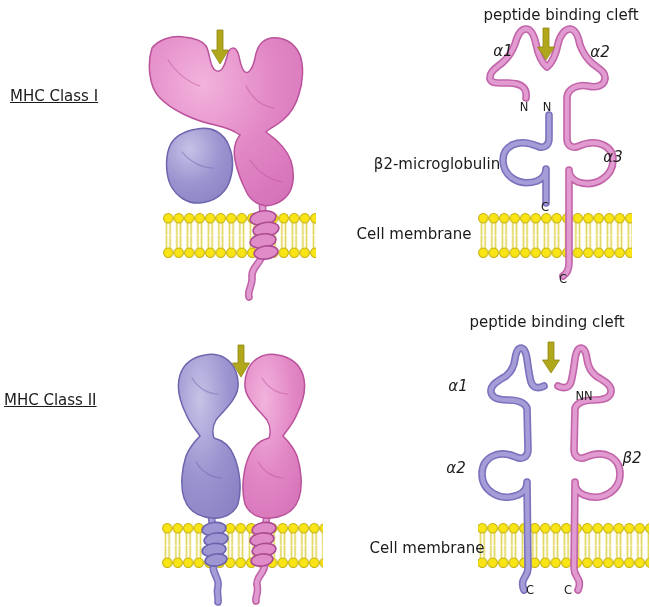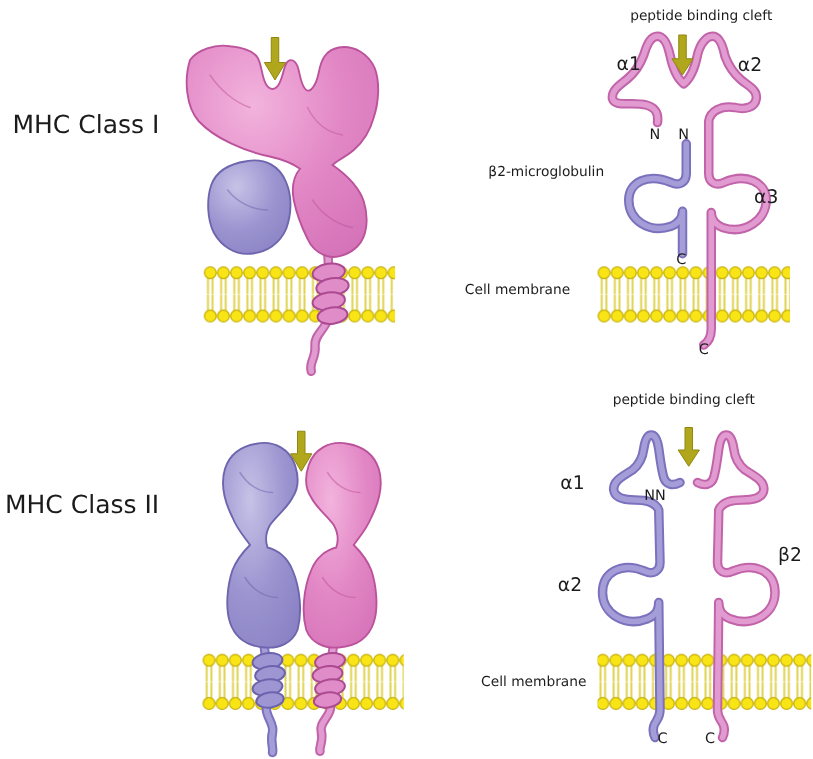--- a/index.html
+++ b/index.html
@@ -2,23 +2,23 @@
 <html><head>
 <meta charset="utf-8">
 <style>
   html,body{margin:0;padding:0;background:#ffffff;}
   .stage{
     position:relative;width:650px;height:607px;background:#ffffff;overflow:hidden;
     font-family:"DejaVu Sans","Liberation Sans",sans-serif;color:#1b1b1b;
   }
   .stage svg{position:absolute;left:0;top:0;}
   .lbl{position:absolute;transform:translateX(-50%);white-space:nowrap;
-       font-size:11px;color:#1b1b1b;line-height:1.1;}
-  .title{transform:none;font-size:20px;}
-  .greek{font-size:15px;}
+       font-size:15px;color:#1b1b1b;line-height:1.1;}
+  .title{transform:none;font-size:15px;text-decoration:underline;}
+  .greek{font-size:15px;font-style:italic;}
   .term{font-size:11.5px;}
   .lip-head{fill:#f9e515;stroke:#c5b00a;stroke-width:1;}
   .lip-tail{stroke:#e0d34e;stroke-width:1.6;stroke-linecap:round;}
   .tube-out-pink{fill:none;stroke:#c264a9;stroke-width:7.6;stroke-linecap:round;stroke-linejoin:round;}
   .tube-in-pink{fill:none;stroke:#e19bd1;stroke-width:4.4;stroke-linecap:round;stroke-linejoin:round;}
   .tube-out-purp{fill:none;stroke:#7b72bd;stroke-width:7.6;stroke-linecap:round;stroke-linejoin:round;}
   .tube-in-purp{fill:none;stroke:#a49dd8;stroke-width:4.4;stroke-linecap:round;stroke-linejoin:round;}
   .blob-pink{fill:url(#gradPink);stroke:#bb529c;stroke-width:1.5;}
   .blob-purp{fill:url(#gradPurp);stroke:#6d65ad;stroke-width:1.5;}
   .coil-pink{fill:#e08cc8;stroke:#ab4a91;stroke-width:1.6;}
@@ -199,29 +199,29 @@
   </svg>
 
   <span class="lbl title" style="left:10px;top:88px">MHC Class I</span>
   <span class="lbl title" style="left:4px;top:392px">MHC Class II</span>
 
   <span class="lbl" style="left:561px;top:7px">peptide binding cleft</span>
   <span class="lbl greek" style="left:503px;top:43px">α1</span>
   <span class="lbl greek" style="left:600px;top:44px">α2</span>
   <span class="lbl term" style="left:524px;top:101px">N</span>
   <span class="lbl term" style="left:547px;top:101px">N</span>
-  <span class="lbl" style="left:437px;top:132px">β2-microglobulin</span>
+  <span class="lbl" style="left:437px;top:156px">β2-microglobulin</span>
   <span class="lbl greek" style="left:613px;top:149px">α3</span>
   <span class="lbl term" style="left:545px;top:201px">C</span>
   <span class="lbl" style="left:414px;top:226px">Cell membrane</span>
   <span class="lbl term" style="left:563px;top:273px">C</span>
 
   <span class="lbl" style="left:547px;top:314px">peptide binding cleft</span>
   <span class="lbl greek" style="left:458px;top:378px">α1</span>
   <span class="lbl greek" style="left:668px;top:380px">β1</span>
-  <span class="lbl term" style="left:524px;top:390px">NN</span>
+  <span class="lbl term" style="left:584px;top:390px">NN</span>
   <span class="lbl greek" style="left:456px;top:460px">α2</span>
-  <span class="lbl greek" style="left:632px;top:436px">β2</span>
+  <span class="lbl greek" style="left:632px;top:450px">β2</span>
   <span class="lbl" style="left:427px;top:540px">Cell membrane</span>
   <span class="lbl term" style="left:530px;top:584px">C</span>
   <span class="lbl term" style="left:568px;top:584px">C</span>
 
 </div>
 
 </body></html>

